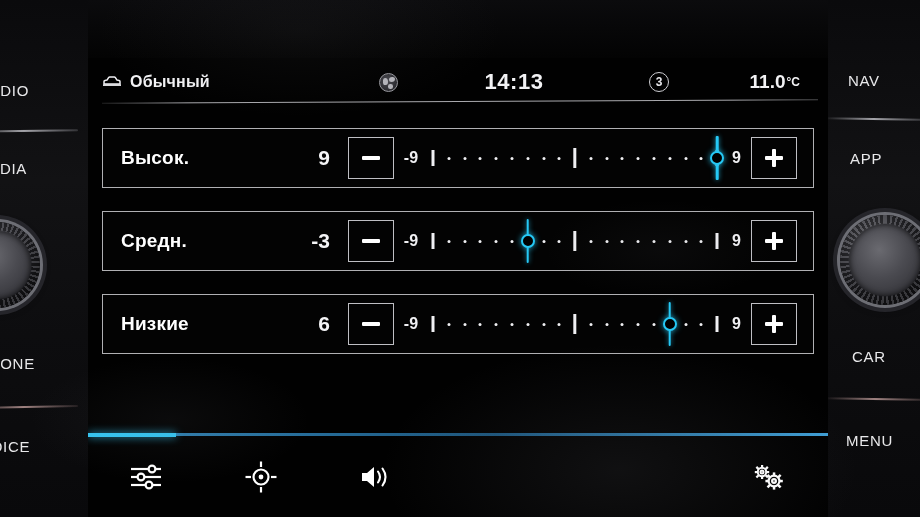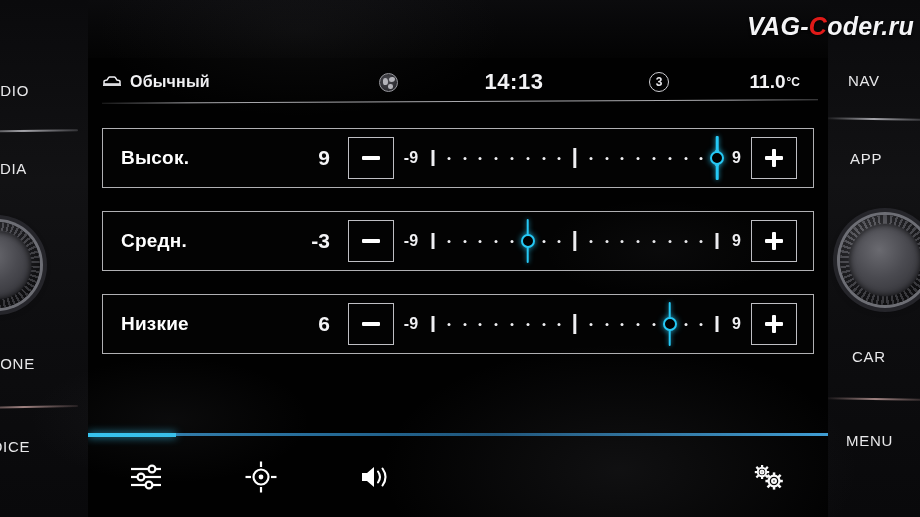--- a/index.html
+++ b/index.html
@@ -522,16 +522,13 @@
             <rect x="30" y="14.4" width="2.5" height="3.8" transform="rotate(45 31.3 16.3)"></rect>
             <rect x="19.6" y="24.2" width="2.5" height="3.8" transform="rotate(45 20.9 26.1)"></rect>
           </g>
         </svg>
       </div>
     </div>
   </div>
 
   <div class="photo-noise"></div>
 
-  <div class="watermark">
-    <span>VAG-</span><span class="red">C</span><span>oder.ru</span>
-  </div>
 </div>
 
 </body></html>

